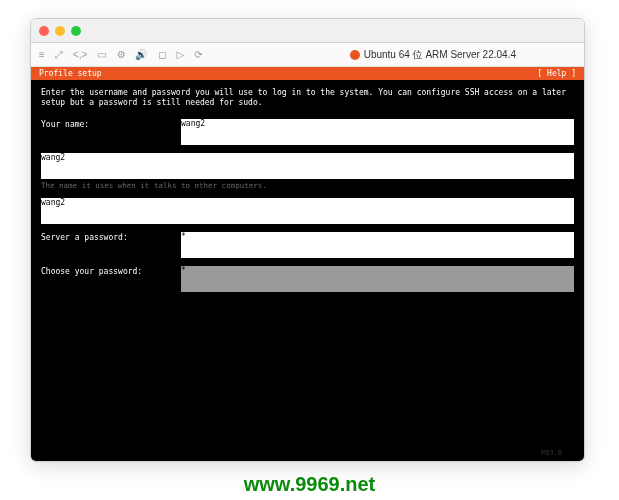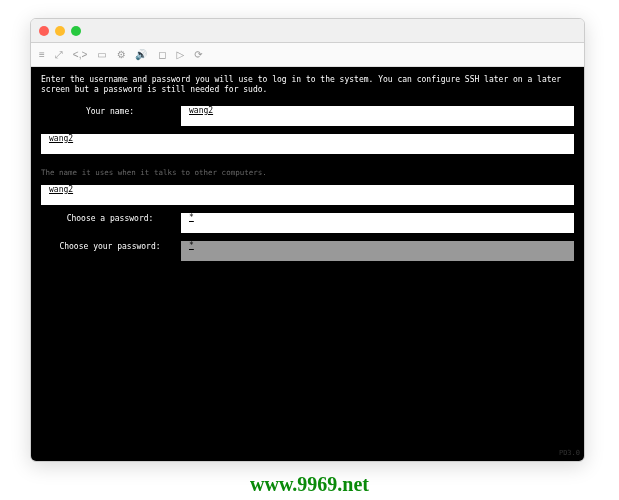--- a/index.html
+++ b/index.html
@@ -11,29 +11,29 @@
     .red { background: #ff5f56; } .yellow { background: #ffbd2e; } .green { background: #27c93f; }
     .toolbar { height: 24px; background: #fafafa; border-bottom: 1px solid #e0e0e0; display: flex; align-items: center; padding: 0 8px; font-size: 10px; color: #999; gap: 10px; }
     .toolbar-icons { display: flex; gap: 10px; }
     .vm-label { margin-left: auto; margin-right: 60px; color: #333; font-size: 10px; display: flex; align-items: center; gap: 4px; }
     .ubuntu-icon { width: 10px; height: 10px; border-radius: 50%; background: #e95420; display: inline-block; }
     .terminal { background: #000; height: calc(100% - 48px); font-family: 'Menlo', 'Consolas', monospace; font-size: 8px; color: #fff; position: relative; }
     .header-bar { background: #e95420; color: #fff; padding: 2px 8px; display: flex; justify-content: space-between; font-size: 8px; }
     .content { padding: 8px 10px; }
     .intro { color: #fff; line-height: 1.3; margin-bottom: 10px; }
     .form-row { display: flex; align-items: flex-start; margin-bottom: 8px; }
-    .form-label { width: 140px; text-align: center; padding-right: 2px; color: #fff; padding-top: 1px; }
+    .form-label { width: 140px; text-align: left; padding-right: 2px; color: #fff; padding-top: 1px; }
     .form-field { flex: 1; }
-    .input-line { background: #fff; color: #000; padding: 0 8px; height: 20px; line-height: 10px; display: block; text-decoration: underline; }
+    .input-line { background: #fff; color: #000; padding: 0 0; height: 26px; line-height: 10px; display: block; }
     .input-line.active { background: #999; }
-    .hint { color: #666; font-size: 7.5px; margin-top: 14px; }
+    .hint { color: #666; font-size: 7.5px; margin-top: 2px; }
     .footer { position: absolute; bottom: 18px; left: 0; right: 0; text-align: center; color: #fff; }
     .done-btn { display: inline-block; color: #fff; }
-    .watermark-v { position: absolute; right: 4px; bottom: 4px; font-size: 7px; color: #333; }
-    .watermark { position: absolute; bottom: 4px; left: 50%; transform: translateX(-50%); color: #0a8a0a; font-size: 20px; font-weight: bold; font-family: Liberation Serif, serif; }
+    .watermark-v { position: absolute; right: 22px; bottom: 4px; font-size: 7px; color: #333; }
+    .watermark { position: absolute; bottom: 4px; left: 50%; transform: translateX(-50%); color: #0a8a0a; font-size: 20px; font-weight: bold; font-family: Liberation Sans, sans-serif; }
   </style>
 </head>
 <body>
 
 <div class="window">
   <div class="titlebar">
     <div class="traffic">
       <div class="dot red"></div>
       <div class="dot yellow"></div>
       <div class="dot green"></div>
@@ -44,24 +44,32 @@
       <span>≡</span>
       <span>⤢</span>
       <span>&lt;,&gt;</span>
       <span>▭</span>
       <span>⚙</span>
       <span>🔊</span>
       <span>◻</span>
       <span>▷</span>
       <span>⟳</span>
     </div>
+    <div class="vm-label">
+      <span class="ubuntu-icon"></span>
+      <span>Ubuntu 64 位 ARM Server 22.04.4</span>
+    </div>
   </div>
   <div class="terminal">
+    <div class="header-bar">
+      <span>Profile setup</span>
+      <span>[ Help ]</span>
+    </div>
     <div class="content">
-      <div class="intro">Enter the username and password you will use to log in to the system. You can configure SSH later on a later screen but a password is still needed for sudo.</div>
+      <div class="intro">Enter the username and password you will use to log in to the system. You can configure SSH access on a later setup but a password is still needed for sudo.</div>
 
       <div class="form-row">
         <div class="form-label">Your name:</div>
         <div class="form-field">
           <span class="input-line">wang2</span>
         </div>
       </div>
 
       <div class="form-row">
         <div class="form-field">
@@ -70,21 +78,21 @@
         </div>
       </div>
 
       <div class="form-row">
         <div class="form-field">
           <span class="input-line">wang2</span>
         </div>
       </div>
 
       <div class="form-row">
-        <div class="form-label">Choose a password:</div>
+        <div class="form-label">Server a password:</div>
         <div class="form-field">
           <span class="input-line">*</span>
         </div>
       </div>
 
       <div class="form-row">
         <div class="form-label">Choose your password:</div>
         <div class="form-field">
           <span class="input-line active">*</span>
         </div>

